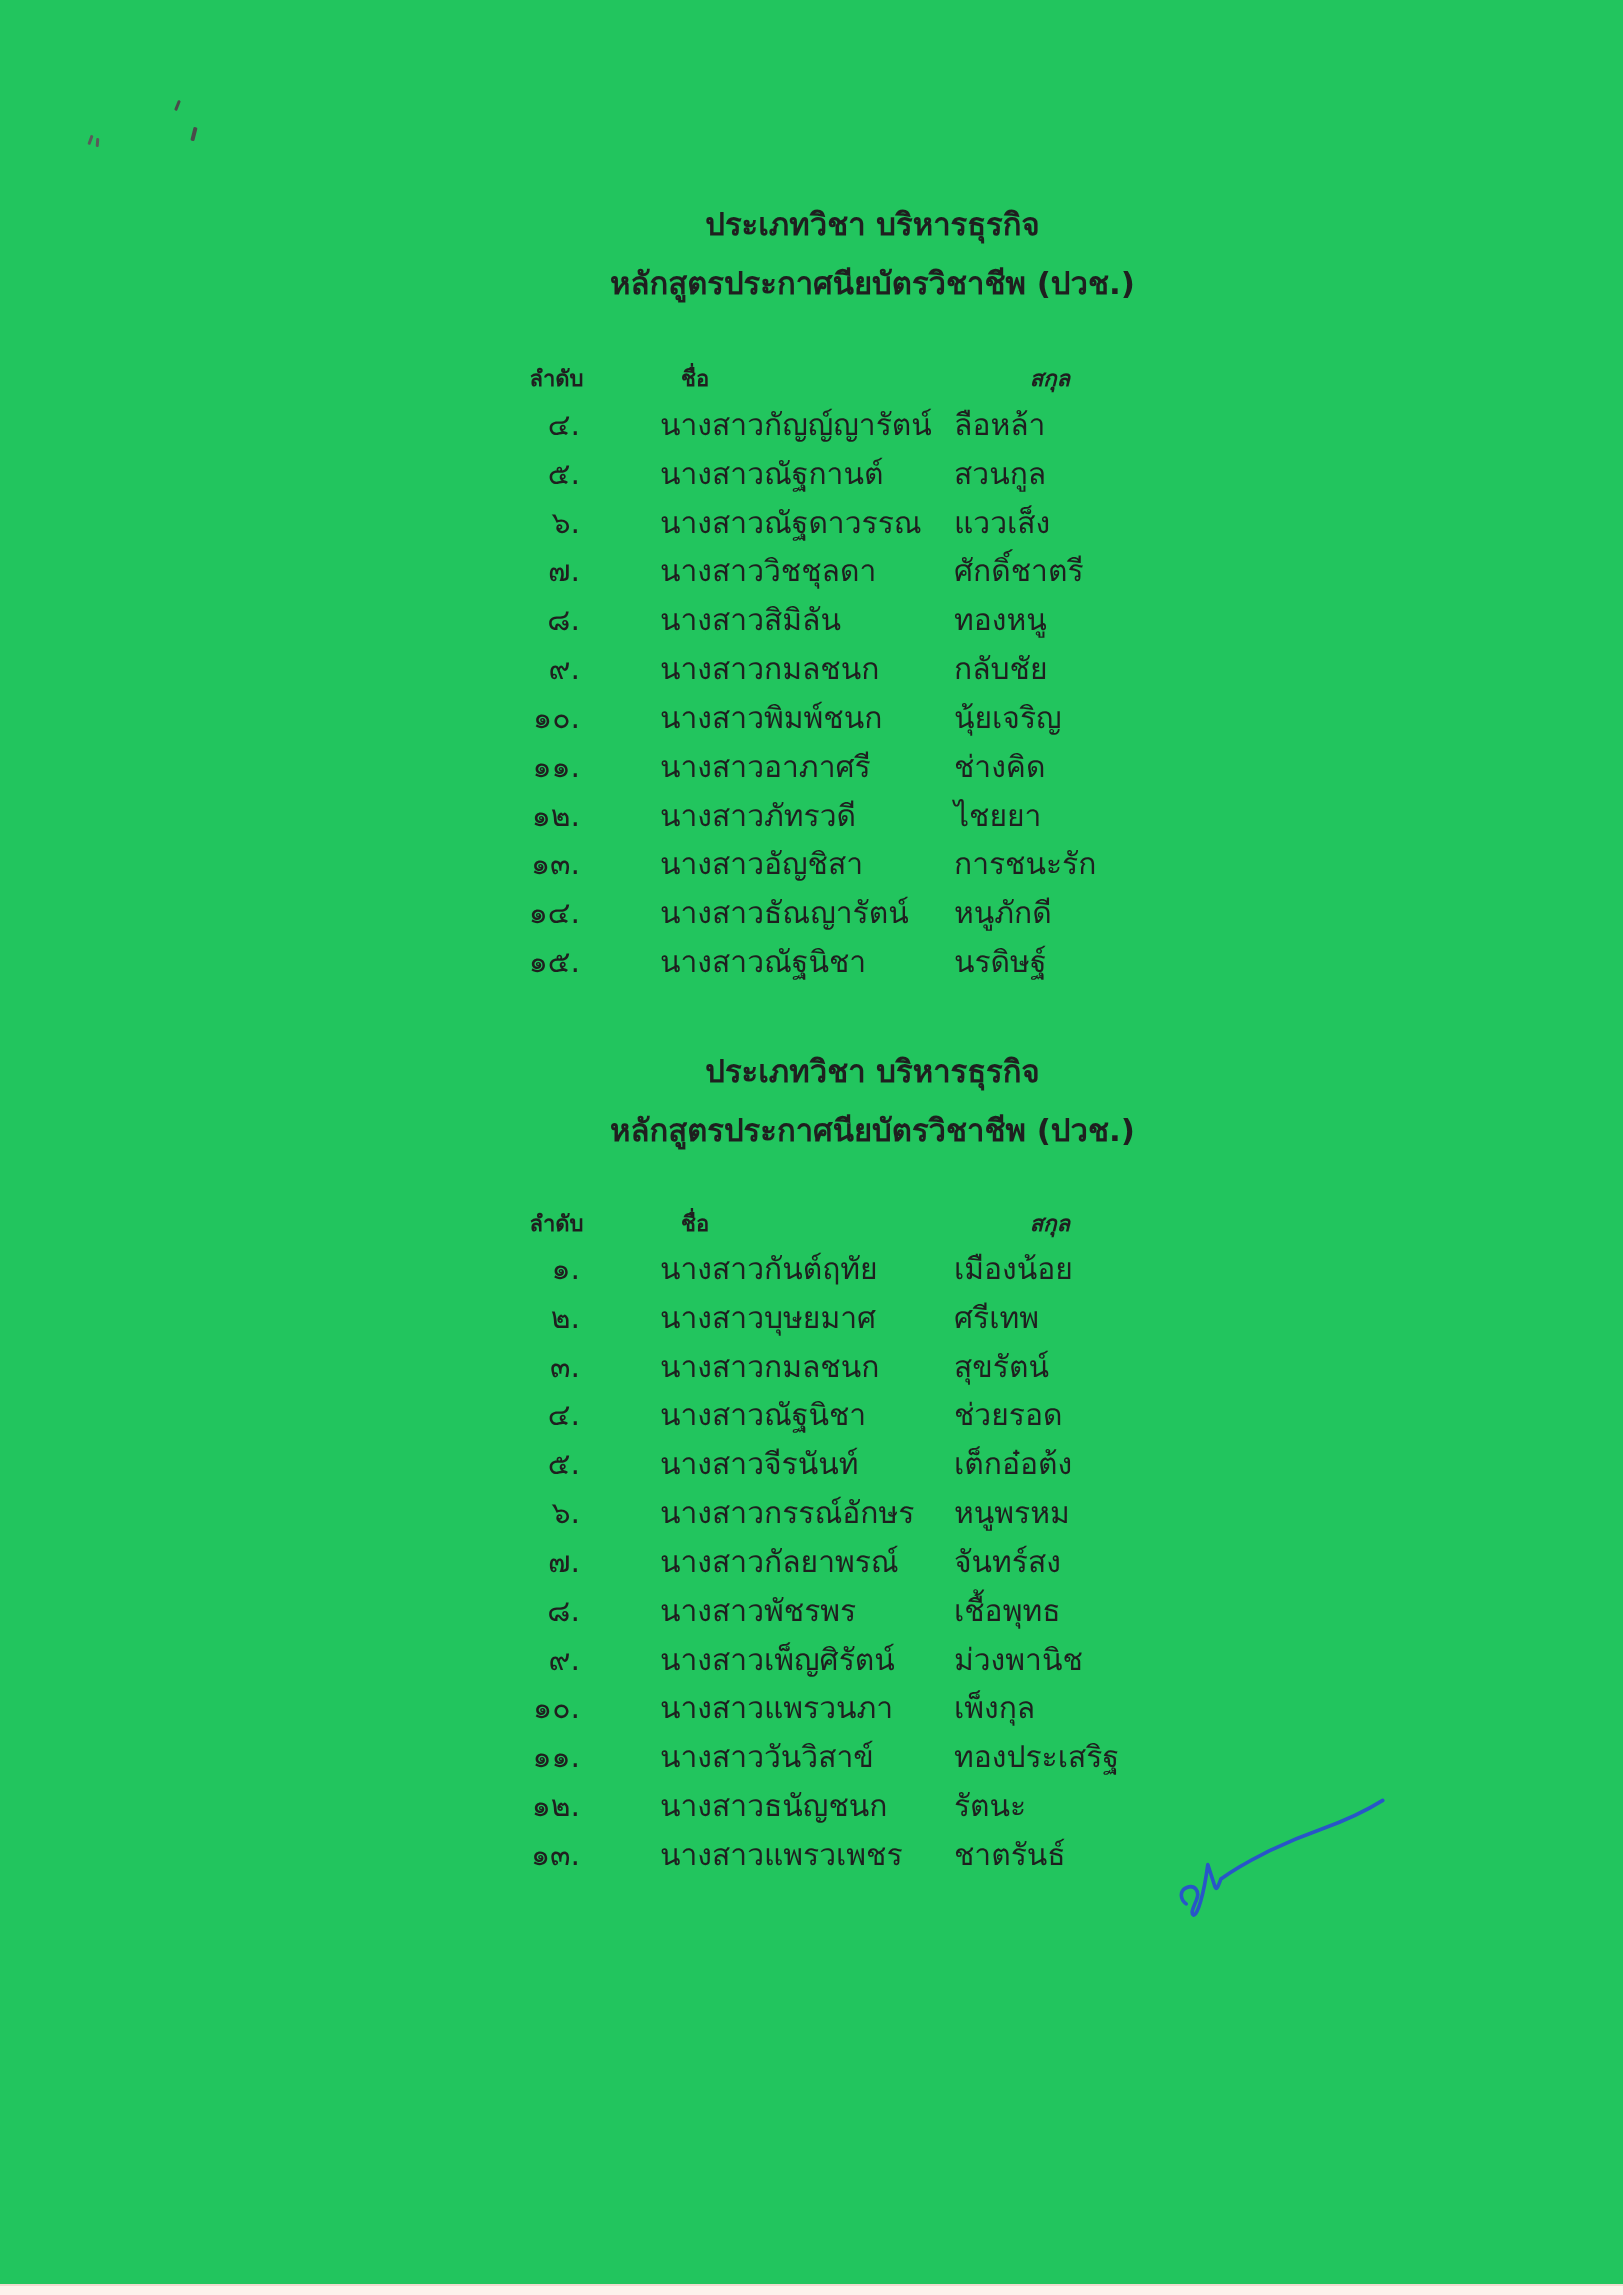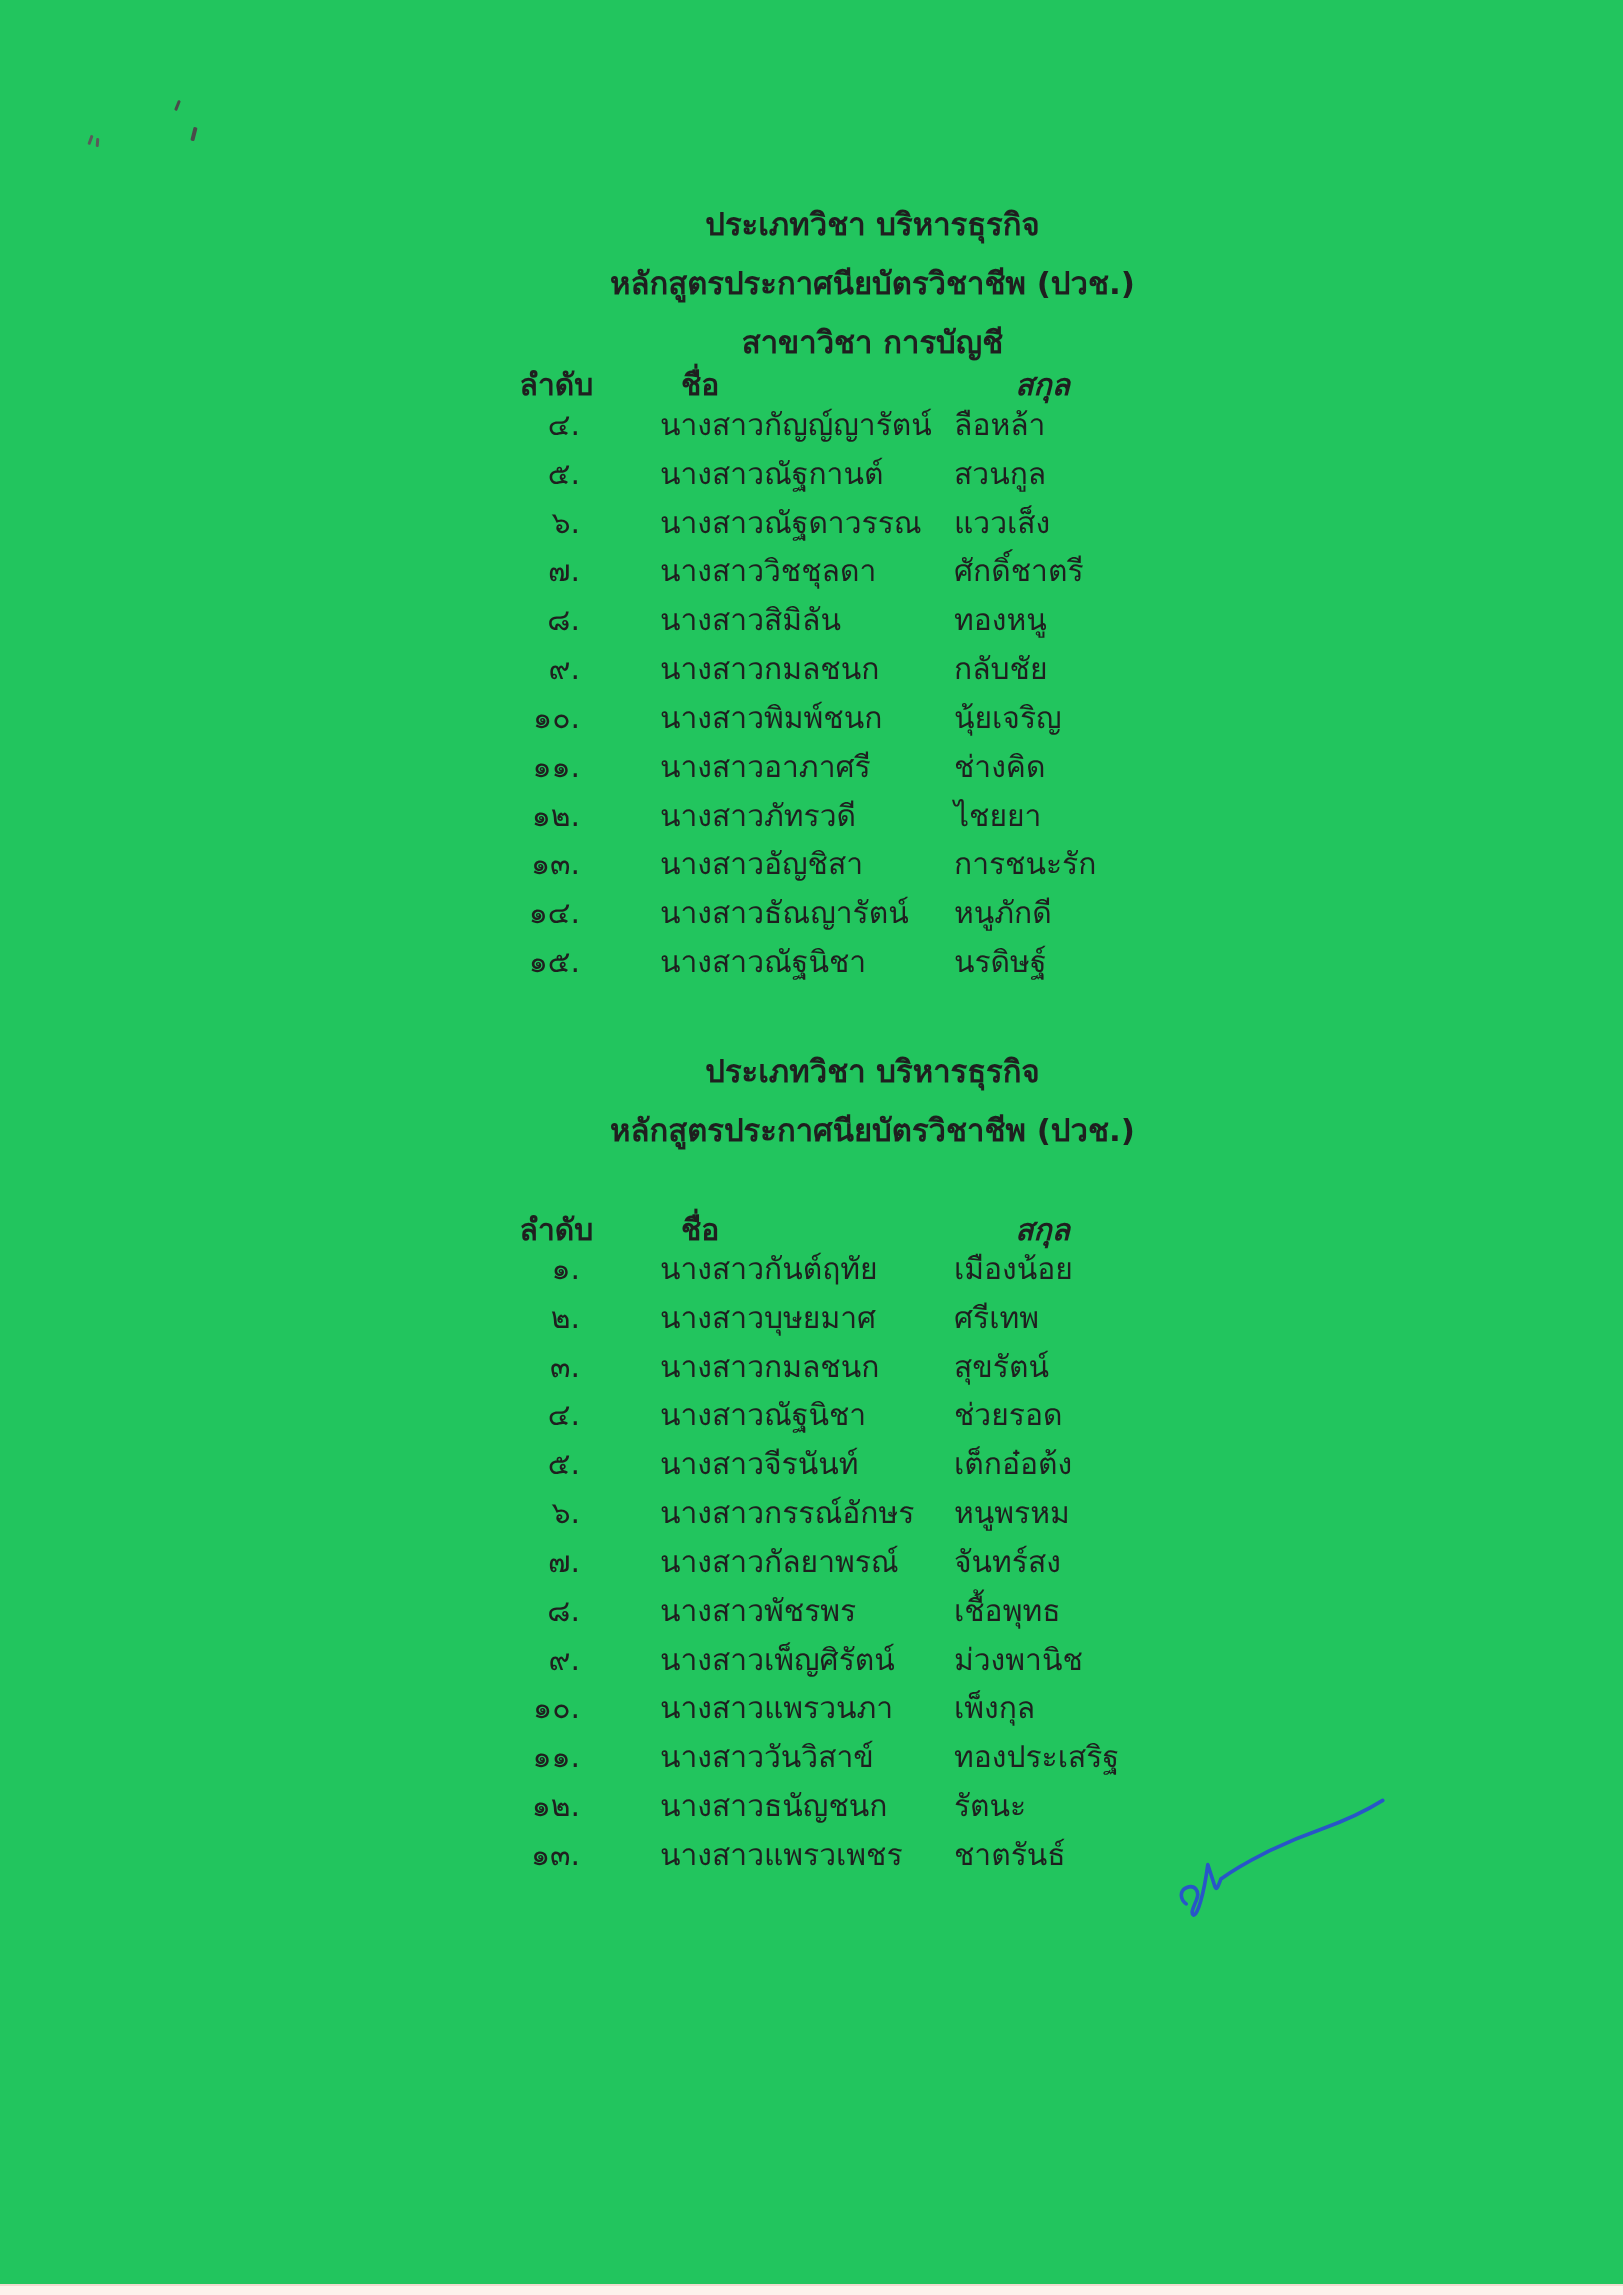--- a/index.html
+++ b/index.html
@@ -25,21 +25,21 @@
     color:#1f1f1f;
   }
   .s0-title{top:195px;}
   .s1-title{top:1042px;}
   
   .table-header{position:absolute;left:0;width:1623px;height:49px;}
   .s0-header{top:361px;}
   .s1-header{top:1206px;}
   .table-header span{
     position:absolute;top:0;
-    font-size:30px;font-weight:bold;
+    font-size:22px;font-weight:bold;
   }
   .h-no{left:504px;width:105px;text-align:center;}
   .h-name{left:681px;width:118px;}
   .h-sur{left:952px;width:118px;text-align:right;font-style:italic;}
   
   .rows{position:absolute;left:0;width:1623px;}
   .s0-rows{top:401px;height:589px;}
   .s1-rows{top:1245px;height:641px;}
   .row{position:absolute;left:0;width:1623px;height:49px;}
   .row span{position:absolute;top:0;font-size:30px;white-space:nowrap;}
@@ -76,21 +76,20 @@
 <div class="page">
 
   <div class="pencil-mark pm1"></div>
   <div class="pencil-mark pm2"></div>
   <div class="pencil-mark pm3"></div>
   <div class="pencil-mark pm4"></div>
 
   <div class="title-block s0-title">
     <div>ประเภทวิชา บริหารธุรกิจ</div>
     <div>หลักสูตรประกาศนียบัตรวิชาชีพ (ปวช.)</div>
-    <div>สาขาวิชา การบัญชี</div>
   </div>
   <div class="table-header s0-header">
     <span class="h-no">ลำดับ</span>
     <span class="h-name">ชื่อ</span>
     <span class="h-sur">สกุล</span>
   </div>
   <div class="rows s0-rows">
   <div class="row" style="top: 0px;">
     <span class="c-no">๔.</span>
     <span class="c-name">นางสาวกัญญ์ญารัตน์</span>

